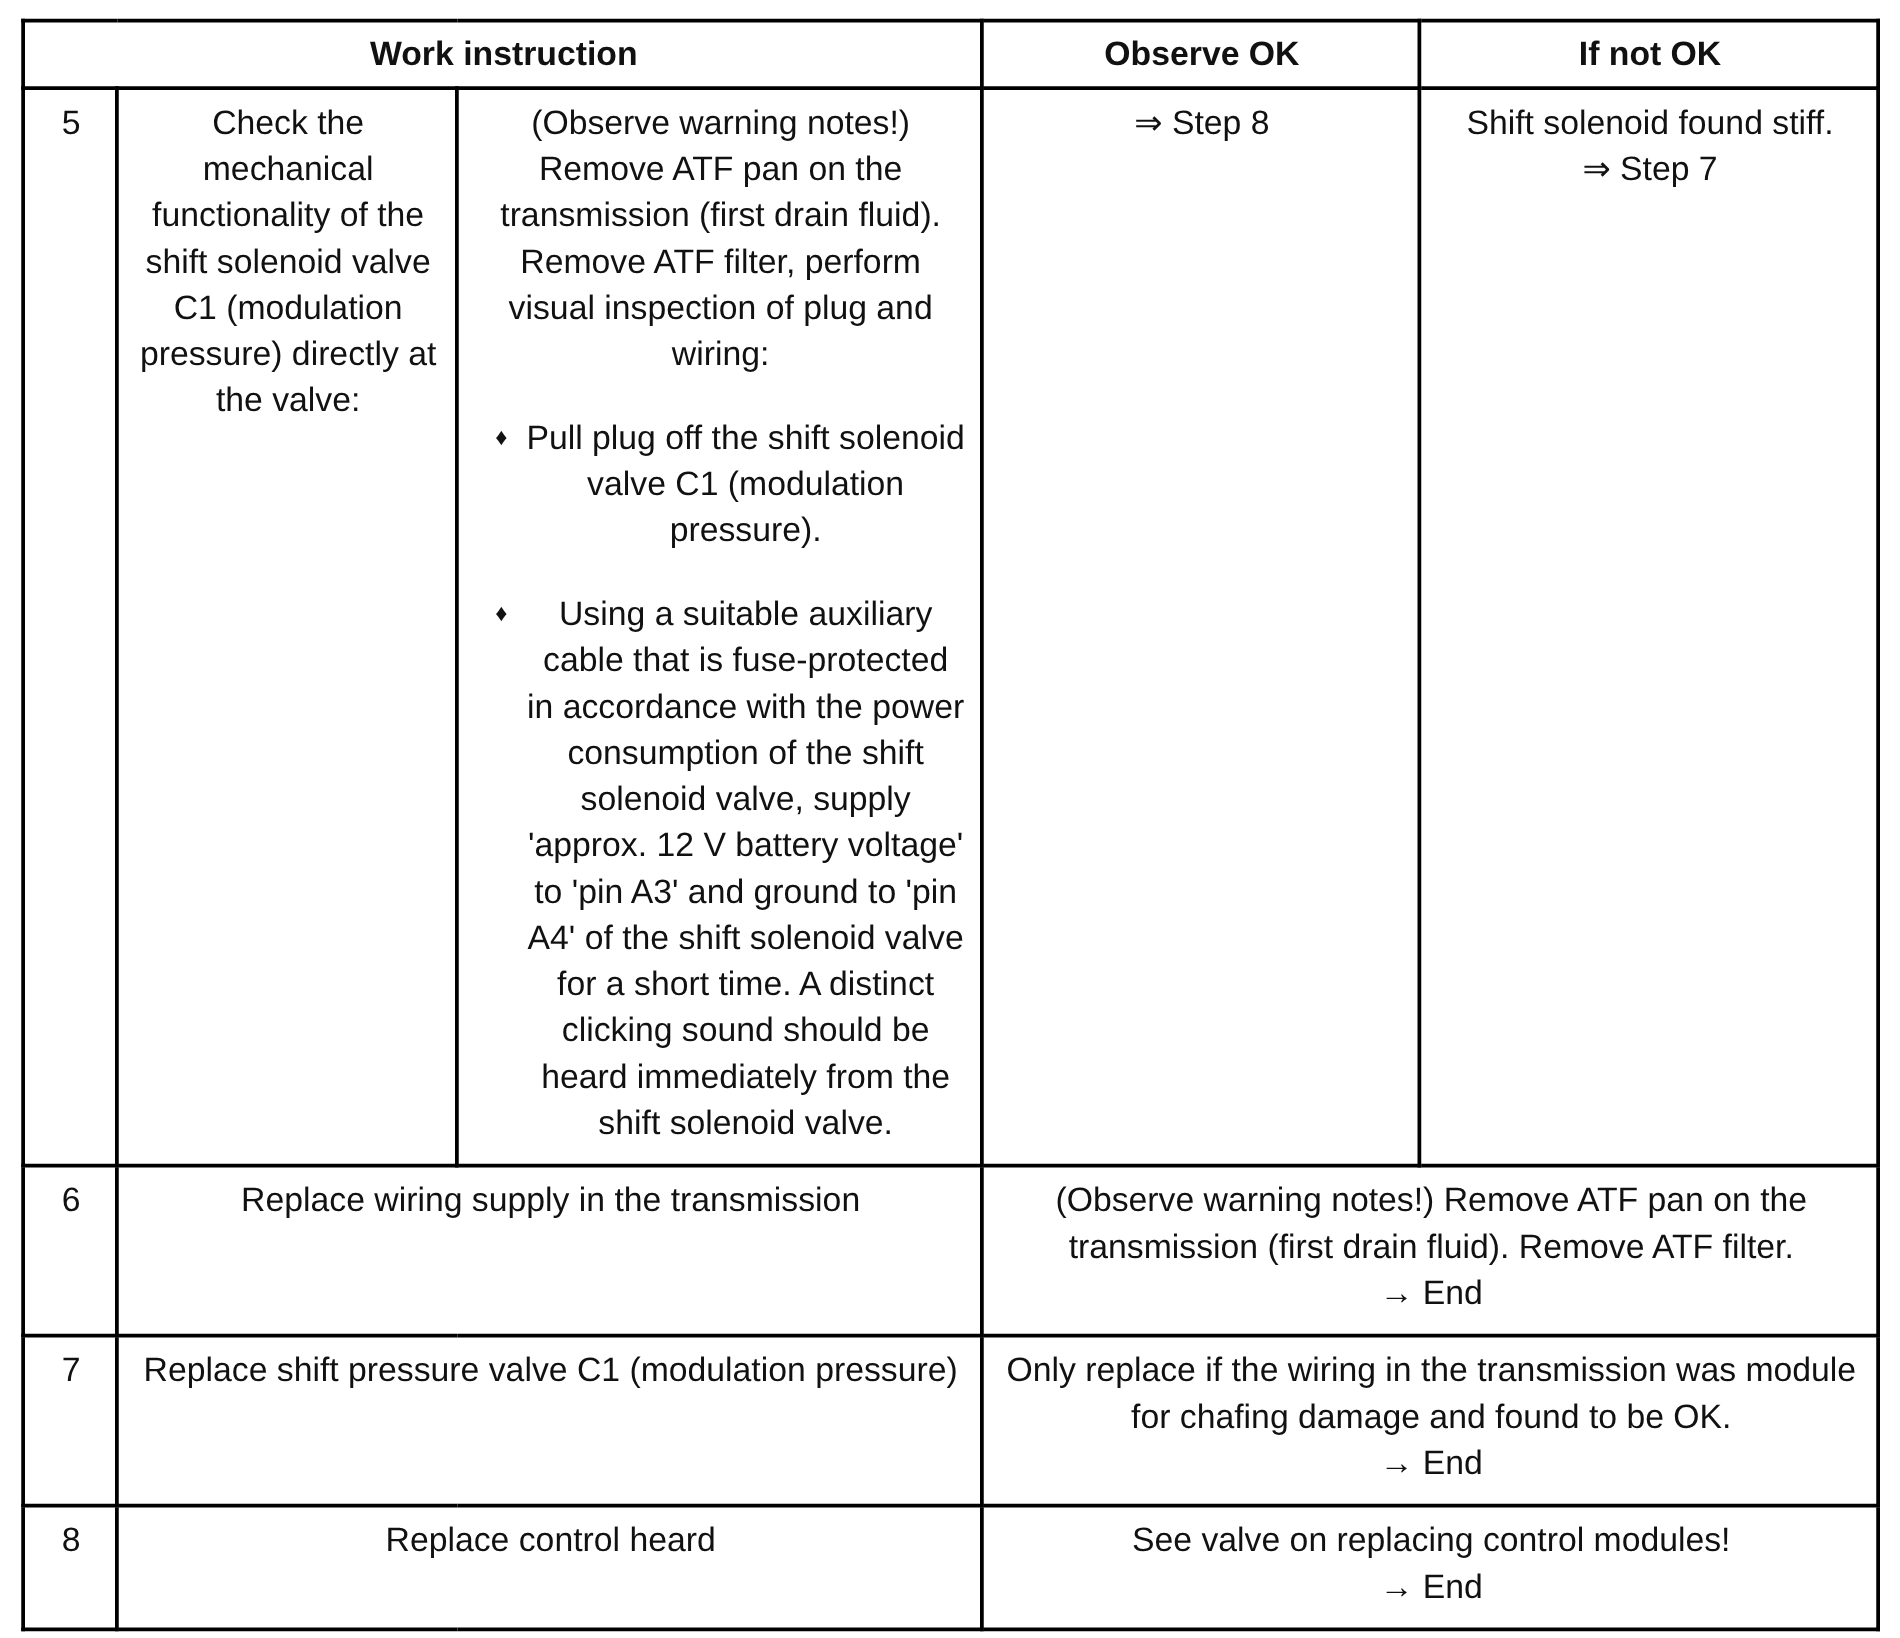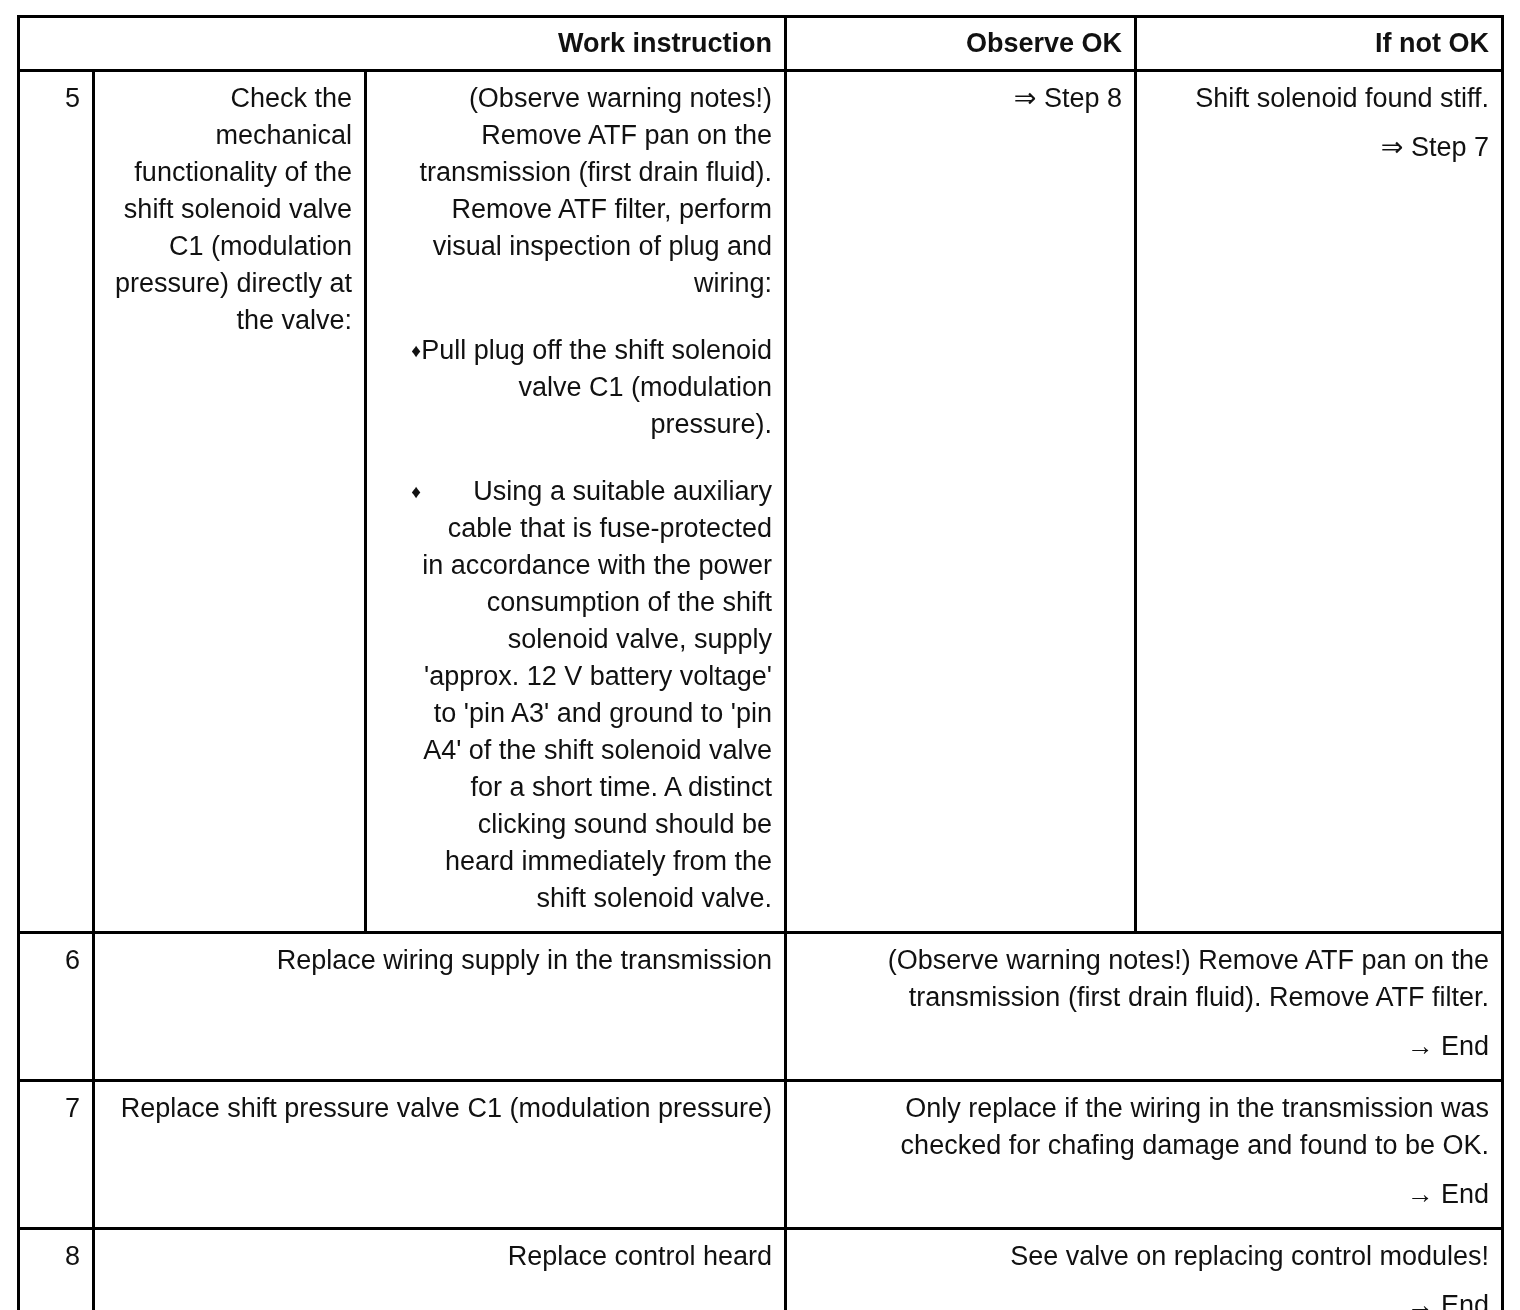--- a/index.html
+++ b/index.html
@@ -19,21 +19,21 @@
   }
   table.diag {
     border-collapse: collapse;
     width: 1486px;
     table-layout: fixed;
   }
   table.diag th,
   table.diag td {
     border: 3px solid #000000;
     vertical-align: top;
-    text-align: right;
+    text-align: center;
     padding: 8px 12px 14px 14px;
     font-size: 27px;
     line-height: 37px;
     font-weight: normal;
     word-wrap: break-word;
   }
   table.diag th {
     font-weight: bold;
     padding-top: 7px;
     padding-bottom: 7px;
@@ -51,21 +51,21 @@
   .bullet-glyph {
     flex: 0 0 40px;
     width: 40px;
     font-size: 19px;
     line-height: 37px;
   }
   .bullet-text {
     flex: 1 1 auto;
   }
   .line-block div + div {
-    margin-top: 12px;
+    margin-top: 0px;
   }
 </style>
 </head>
 <body>
 
 <div class="page">
 
   <table class="diag">
     <colgroup>
       <col class="col-num">
@@ -114,21 +114,21 @@
           <div>→ End</div>
         </div>
       </td>
     </tr>
 
     <tr>
       <td>7</td>
       <td colspan="2">Replace shift pressure valve C1 (modulation pressure)</td>
       <td colspan="2">
         <div class="line-block">
-          <div>Only replace if the wiring in the transmission was checked for chafing damage and found to be OK.</div>
+          <div>Only replace if the wiring in the transmission was module for chafing damage and found to be OK.</div>
           <div>→ End</div>
         </div>
       </td>
     </tr>
 
     <tr>
       <td>8</td>
       <td colspan="2">Replace control heard</td>
       <td colspan="2">
         <div class="line-block">

